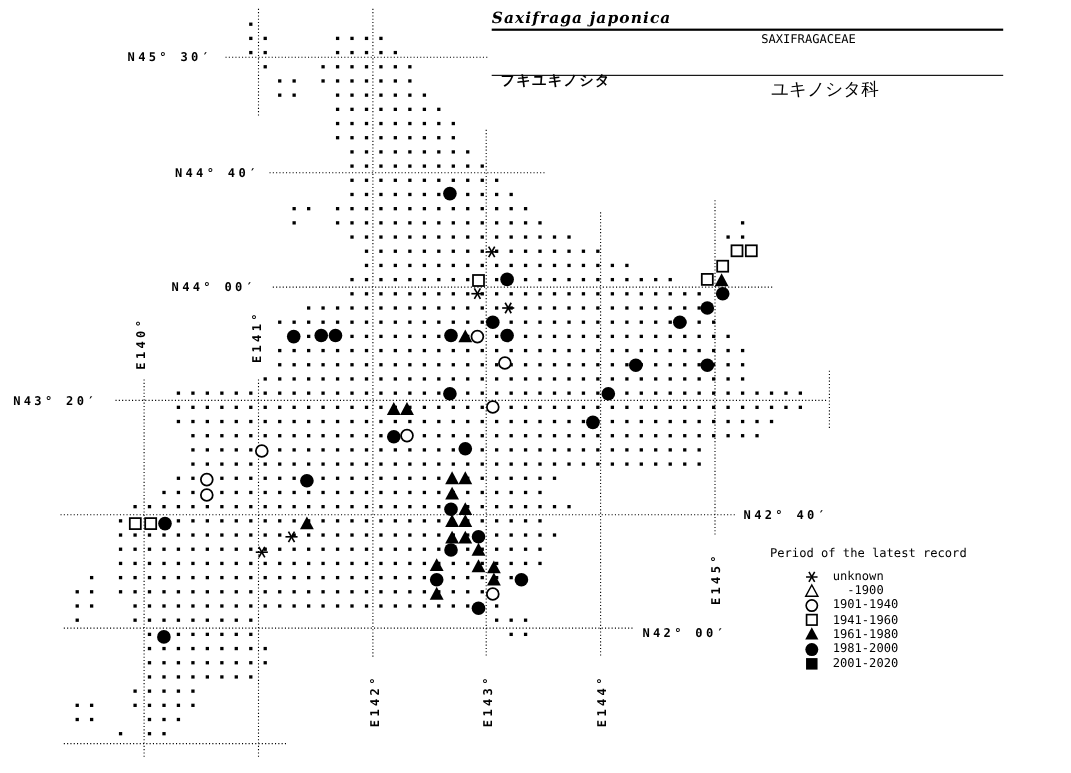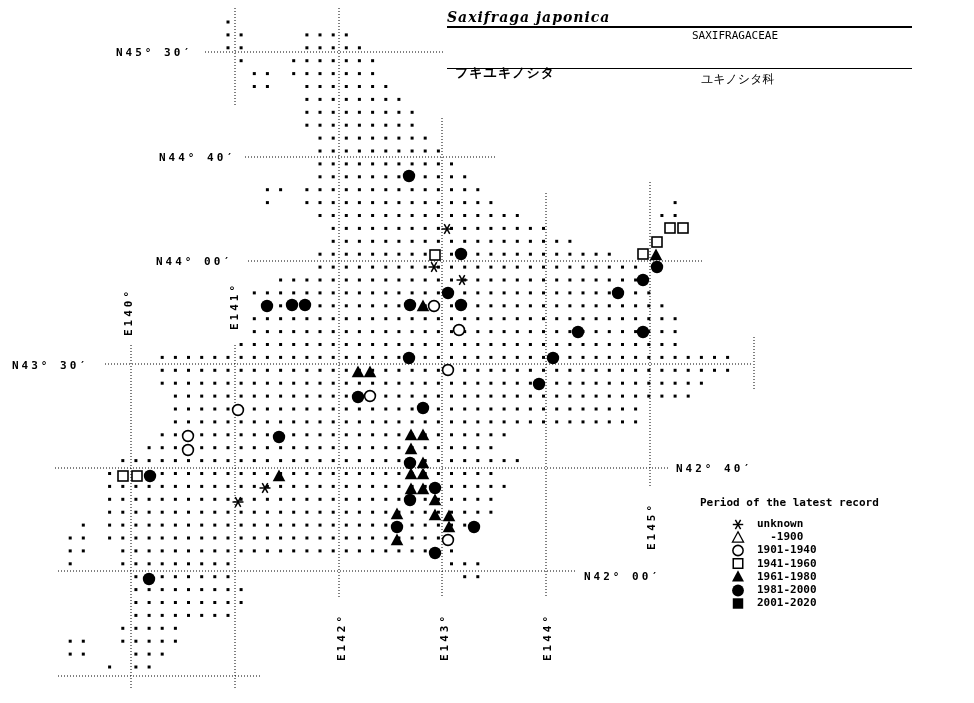--- a/index.html
+++ b/index.html
@@ -5,26 +5,26 @@
   html,body{margin:0;padding:0;background:#fff;}
   #stage{position:relative;width:947px;height:703px;background:#fff;overflow:hidden;
          font-family:"DejaVu Sans Mono",monospace;color:#000;}
   #map-svg{position:absolute;left:0;top:0;}
   .hdr-sci{position:absolute;left:447px;top:9px;font-family:"DejaVu Serif",serif;
            font-style:italic;font-weight:bold;font-size:14px;letter-spacing:1px;white-space:nowrap;}
   .rule{position:absolute;height:0;border-top:2px solid #000;}
   .rule2{position:absolute;height:0;border-top:1.5px solid #000;}
   .hdr-fam{position:absolute;left:692px;top:29px;font-size:11px;white-space:nowrap;}
   .hdr-jp{position:absolute;left:455px;top:64px;font-weight:bold;font-size:13px;letter-spacing:1px;white-space:nowrap;}
-  .hdr-famjp{position:absolute;left:701px;top:71px;font-size:12px;white-space:nowrap;}
+  .hdr-famjp{position:absolute;left:701px;top:71px;font-size:16px;white-space:nowrap;}
   .lat-label{position:absolute;transform:translateY(-50%);font-weight:bold;font-size:11px;
              letter-spacing:3px;white-space:pre;}
   .lon-label{position:absolute;transform:translate(-50%,-50%) rotate(-90deg);font-weight:bold;
              font-size:11px;letter-spacing:3px;white-space:pre;}
-  #legend{position:absolute;left:700px;top:496px;font-weight:bold;}
+  #legend{position:absolute;left:700px;top:496px;}
   .legend-title{font-size:11px;white-space:pre;margin-bottom:8px;}
   .legend-row{display:flex;align-items:center;height:13.2px;}
   .legend-sym{width:20px;display:flex;justify-content:center;align-items:center;margin-left:28px;}
   .legend-lab{font-size:11px;white-space:pre;margin-left:9px;}
   #footer{position:absolute;right:66px;top:636px;text-align:right;font-size:11px;line-height:14px;white-space:pre;}
   .italic{font-style:italic;}
 </style>
 </head>
 <body>
 
@@ -1302,21 +1302,21 @@
   <div class="rule" style="left:447px;top:26px;width:465px;"></div>
   <div class="hdr-fam">SAXIFRAGACEAE</div>
   <div class="hdr-jp">フキユキノシタ</div>
   <div class="rule2" style="left:447px;top:68px;width:465px;"></div>
   <div class="hdr-famjp">ユキノシタ科</div>
 
   <div id="axis-labels">
       <div class="lat-label" style="left: 116px; top: 52px;">N45° 30′</div>
       <div class="lat-label" style="left: 159px; top: 157px;">N44° 40′</div>
       <div class="lat-label" style="left: 156px; top: 261px;">N44° 00′</div>
-      <div class="lat-label" style="left: 12px; top: 365px;">N43° 30′</div>
+      <div class="lat-label" style="left: 12px; top: 365px;">N43° 20′</div>
       <div class="lat-label" style="left: 676px; top: 468px;">N42° 40′</div>
       <div class="lat-label" style="left: 584px; top: 576px;">N42° 00′</div>
       <div class="lat-label" style="left: 274px; top: 714px; margin-top: 12px;">N41° 20′</div>
       <div class="lon-label" style="left: 128px; top: 312px;">E140°</div>
       <div class="lon-label" style="left: 234px; top: 306px;">E141°</div>
       <div class="lon-label" style="left: 341px; top: 637px;">E142°</div>
       <div class="lon-label" style="left: 444px; top: 637px;">E143°</div>
       <div class="lon-label" style="left: 547px; top: 637px;">E144°</div>
       <div class="lon-label" style="left: 651px; top: 526px;">E145°</div>
     </div>

